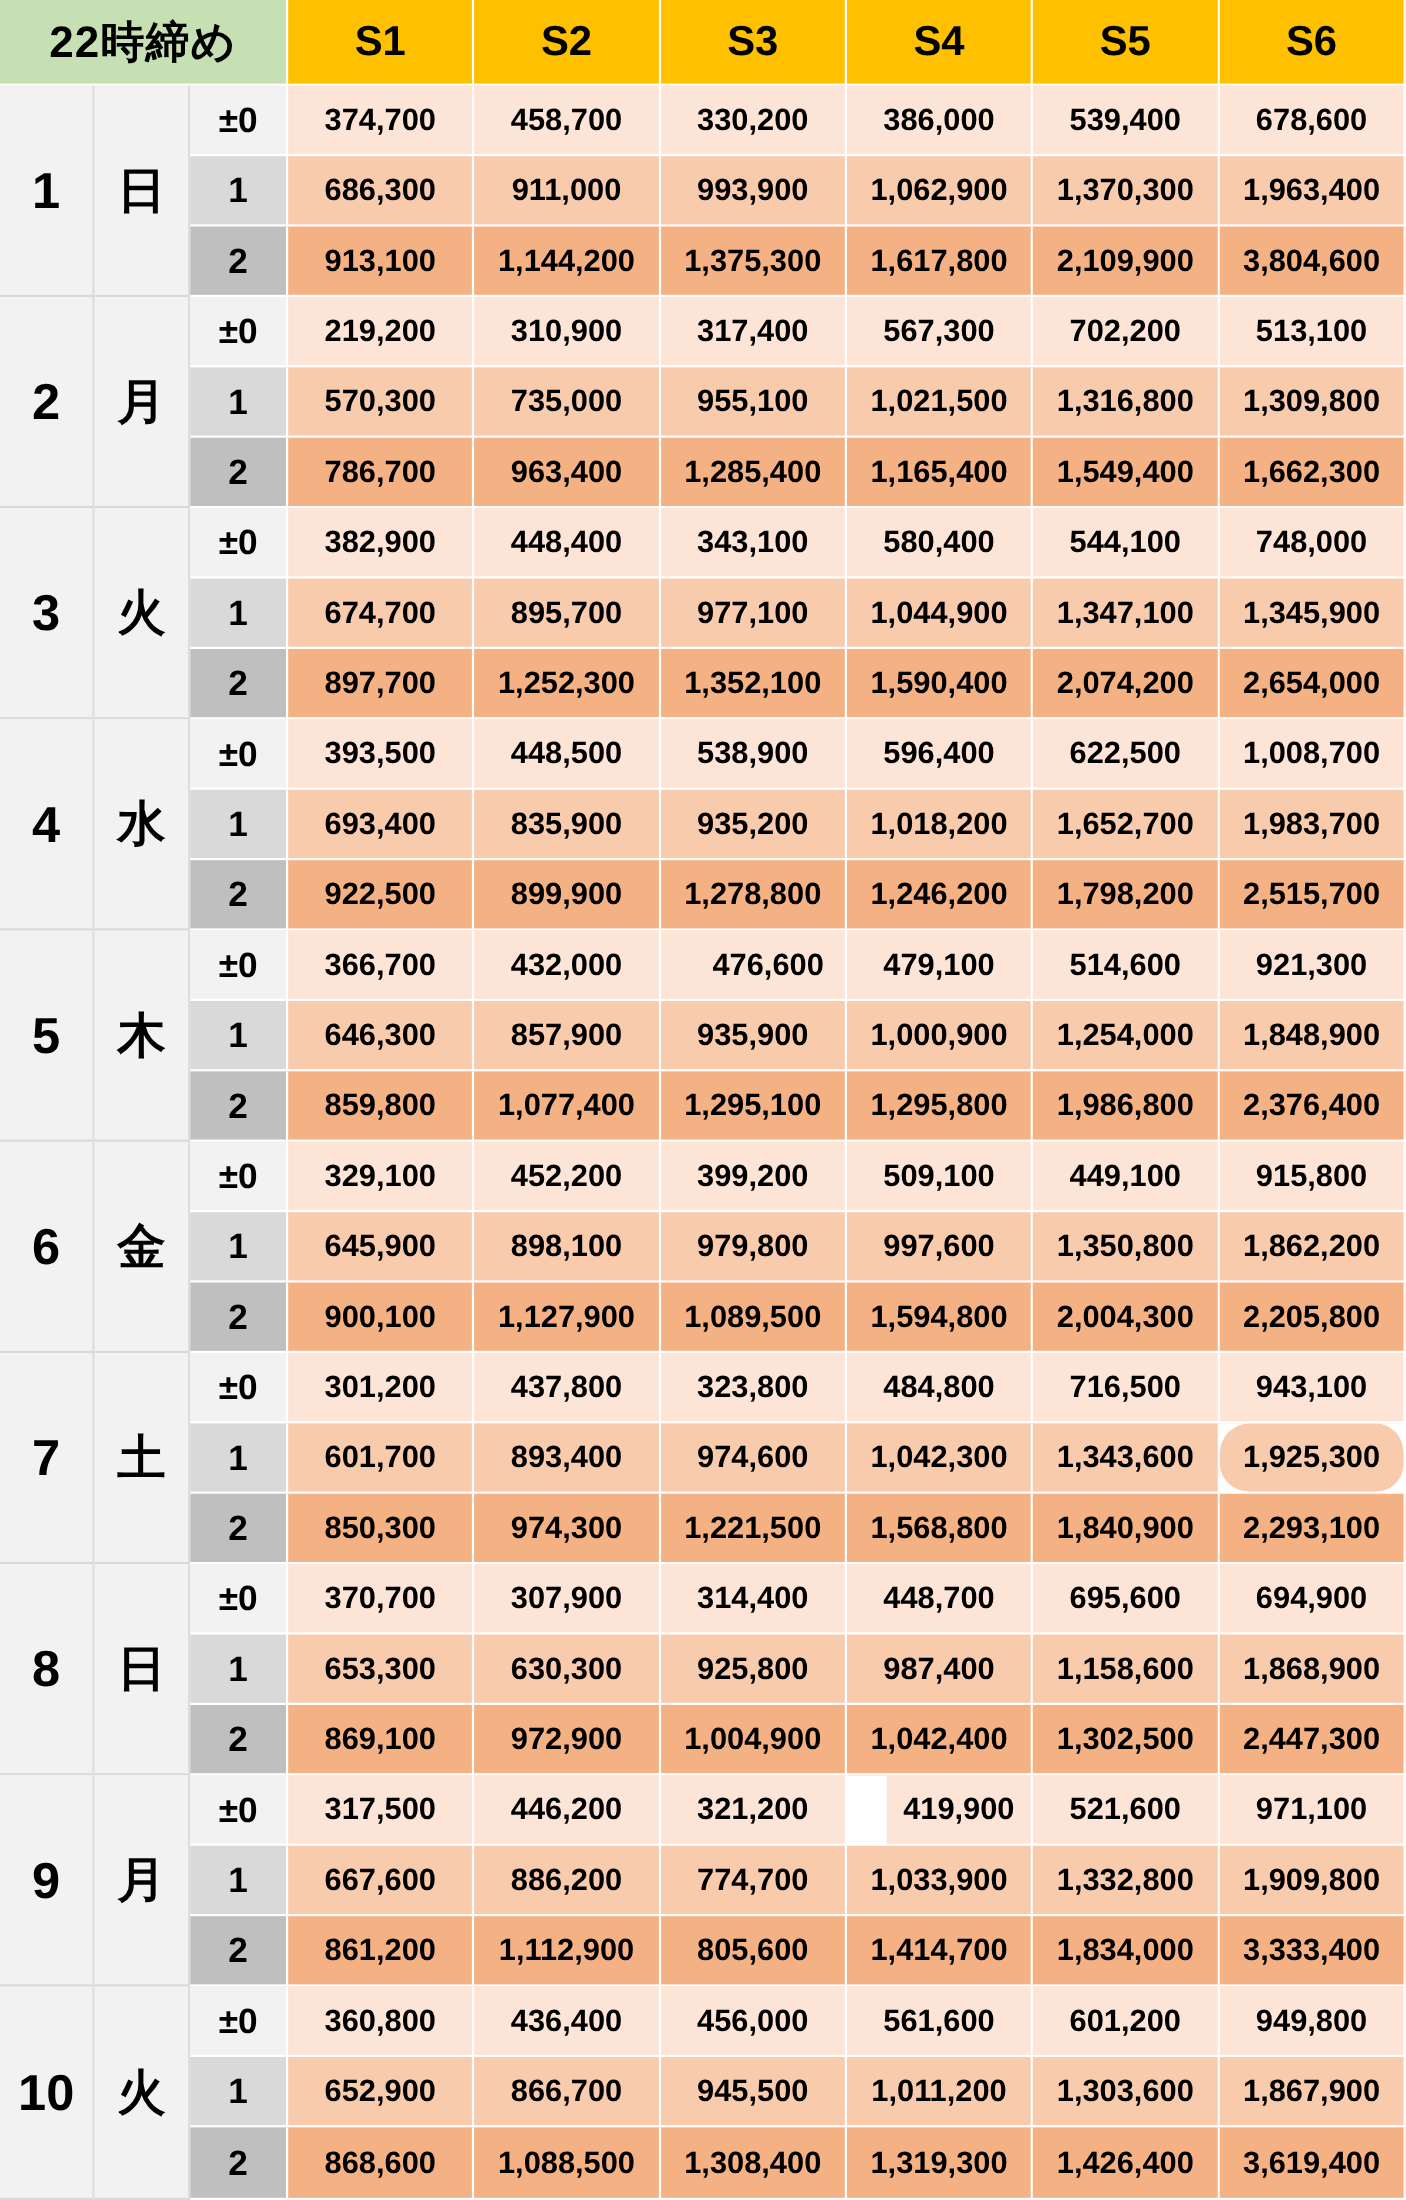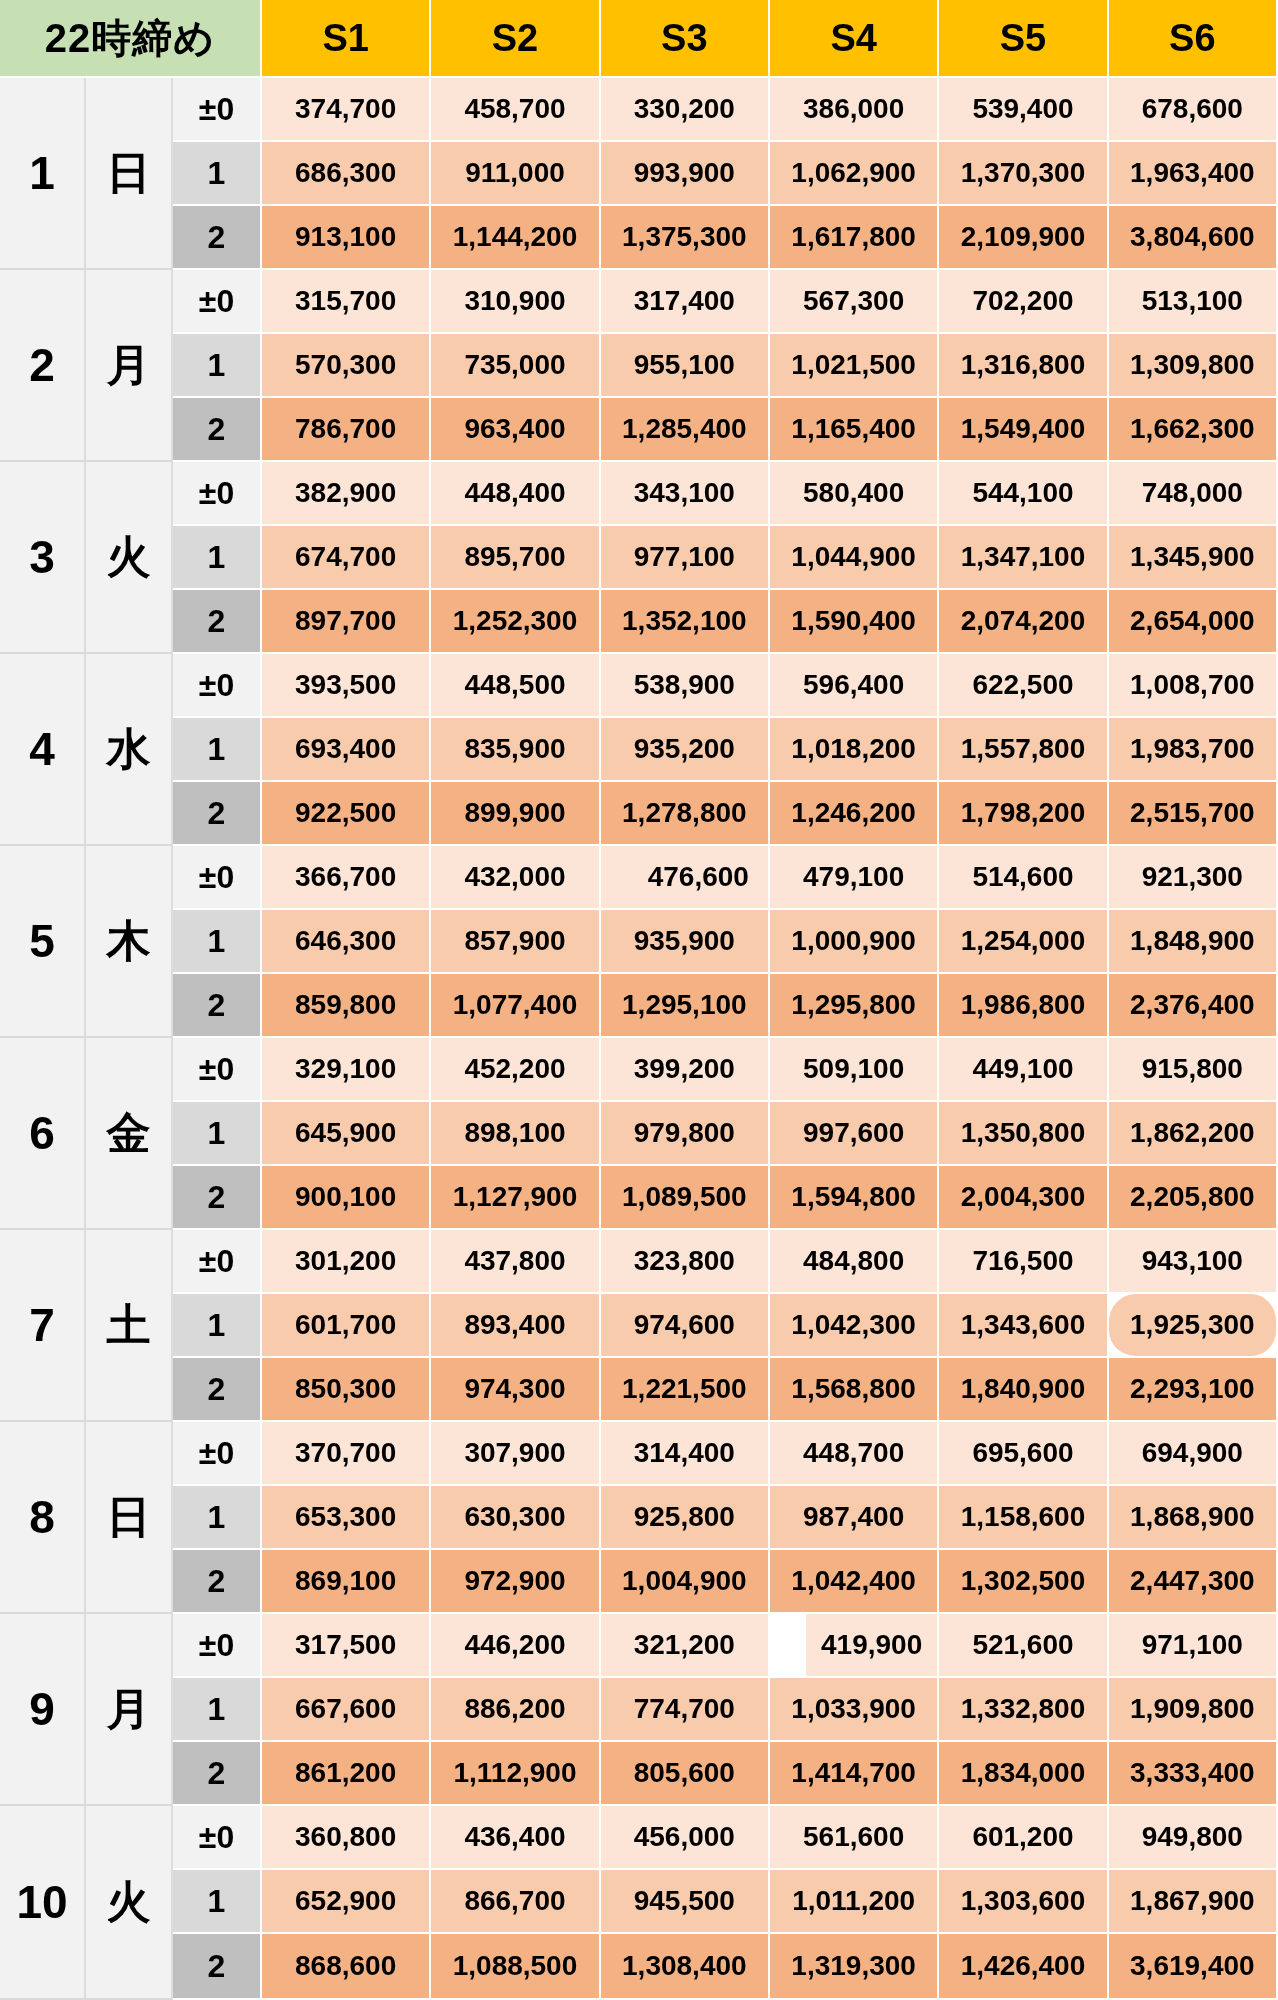--- a/index.html
+++ b/index.html
@@ -59,21 +59,21 @@
     <div class="c l2" style="grid-area: 4 / 3;">2</div>
     <div class="c v2" style="grid-area: 4 / 4;">913,100</div>
     <div class="c v2" style="grid-area: 4 / 5;">1,144,200</div>
     <div class="c v2" style="grid-area: 4 / 6;">1,375,300</div>
     <div class="c v2" style="grid-area: 4 / 7;">1,617,800</div>
     <div class="c v2" style="grid-area: 4 / 8;">2,109,900</div>
     <div class="c v2" style="grid-area: 4 / 9;">3,804,600</div>
     <div class="c dayc day-num" style="grid-area: 5 / 1 / span 3;">2</div>
     <div class="c dayc day-dow" style="grid-area: 5 / 2 / span 3;">月</div>
     <div class="c l0" style="grid-area: 5 / 3;">±0</div>
-    <div class="c v0" style="grid-area: 5 / 4;">315,700</div>
+    <div class="c v0" style="grid-area: 5 / 4;">219,200</div>
     <div class="c v0" style="grid-area: 5 / 5; text-align: right;">310,900</div>
     <div class="c v0" style="grid-area: 5 / 6;">317,400</div>
     <div class="c v0" style="grid-area: 5 / 7;">567,300</div>
     <div class="c v0" style="grid-area: 5 / 8;">702,200</div>
     <div class="c v0" style="grid-area: 5 / 9;">513,100</div>
     <div class="c l1" style="grid-area: 6 / 3;">1</div>
     <div class="c v1" style="grid-area: 6 / 4;">570,300</div>
     <div class="c v1" style="grid-area: 6 / 5;">735,000</div>
     <div class="c v1" style="grid-area: 6 / 6;">955,100</div>
     <div class="c v1" style="grid-area: 6 / 7;">1,021,500</div>
@@ -116,21 +116,21 @@
     <div class="c v0" style="grid-area: 11 / 5;">448,500</div>
     <div class="c v0" style="grid-area: 11 / 6;">538,900</div>
     <div class="c v0" style="grid-area: 11 / 7;">596,400</div>
     <div class="c v0" style="grid-area: 11 / 8;">622,500</div>
     <div class="c v0" style="grid-area: 11 / 9;">1,008,700</div>
     <div class="c l1" style="grid-area: 12 / 3;">1</div>
     <div class="c v1" style="grid-area: 12 / 4;">693,400</div>
     <div class="c v1" style="grid-area: 12 / 5;">835,900</div>
     <div class="c v1" style="grid-area: 12 / 6;">935,200</div>
     <div class="c v1" style="grid-area: 12 / 7;">1,018,200</div>
-    <div class="c v1" style="grid-area: 12 / 8;">1,557,800</div>
+    <div class="c v1" style="grid-area: 12 / 8;">1,652,700</div>
     <div class="c v1" style="grid-area: 12 / 9;">1,983,700</div>
     <div class="c l2" style="grid-area: 13 / 3;">2</div>
     <div class="c v2" style="grid-area: 13 / 4;">922,500</div>
     <div class="c v2" style="grid-area: 13 / 5;">899,900</div>
     <div class="c v2" style="grid-area: 13 / 6;">1,278,800</div>
     <div class="c v2" style="grid-area: 13 / 7;">1,246,200</div>
     <div class="c v2" style="grid-area: 13 / 8;">1,798,200</div>
     <div class="c v2" style="grid-area: 13 / 9;">2,515,700</div>
     <div class="c dayc day-num" style="grid-area: 14 / 1 / span 3;">5</div>
     <div class="c dayc day-dow" style="grid-area: 14 / 2 / span 3;">木</div>

